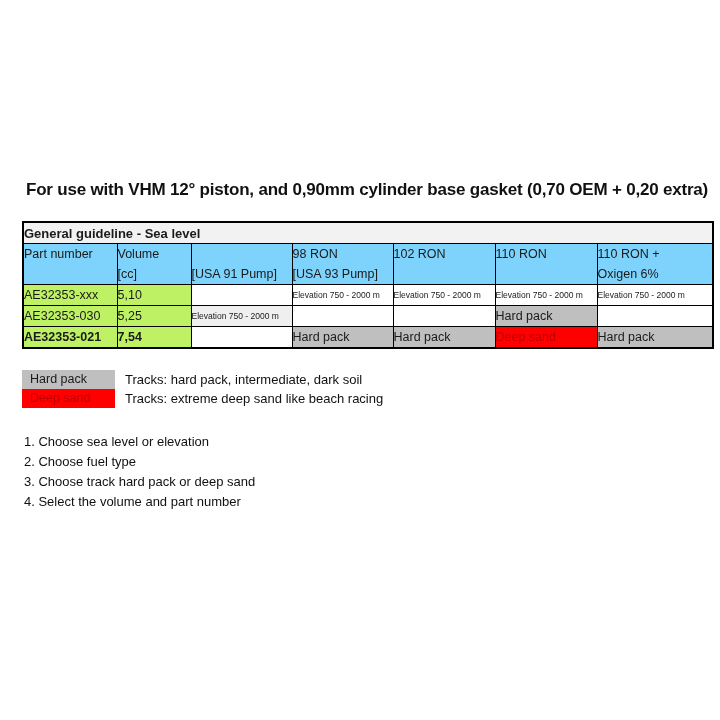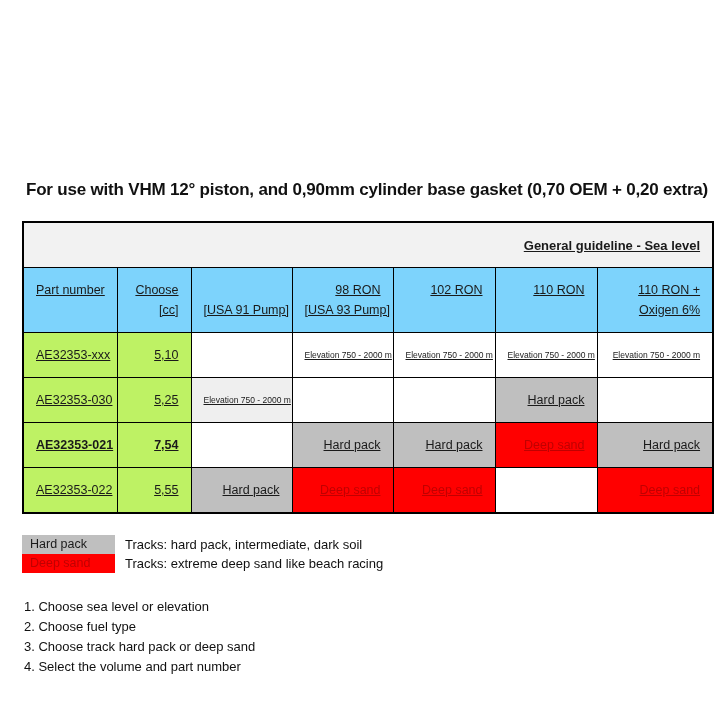--- a/index.html
+++ b/index.html
@@ -25,26 +25,25 @@
   table.guide-table {
     margin: 21px 0 0 22px;
     border-collapse: collapse;
     table-layout: fixed;
     width: 690px;
     border: 2px solid #000000;
     font-size: 12.5px;
   }
   table.guide-table th, table.guide-table td {
     border: 1px solid #000000;
-    padding: 12px;
-    text-align: right;
+    padding: 0;
+    text-align: left;
     vertical-align: middle;
     overflow: hidden;
     white-space: nowrap;
-    text-decoration: underline;
   }
   th.caption-cell {
     height: 20px;
     background: var(--band-bg, #f2f2f2);
     font-weight: bold;
     font-size: 13px;
   }
   tr.header-row th {
     height: 40px;
     font-weight: normal;
@@ -100,21 +99,21 @@
     <thead>
       <tr>
         <th class="caption-cell" colspan="7">General guideline - Sea level</th>
       </tr>
       <tr class="header-row" id="header-row">
           <th>
             <span class="hdr-line">Part number</span>
             <span class="hdr-line"></span>
           </th>
           <th>
-            <span class="hdr-line">Choose</span>
+            <span class="hdr-line">Volume</span>
             <span class="hdr-line">[cc]</span>
           </th>
           <th>
             <span class="hdr-line"></span>
             <span class="hdr-line">[USA 91 Pump]</span>
           </th>
           <th>
             <span class="hdr-line">98 RON</span>
             <span class="hdr-line">[USA 93 Pump]</span>
           </th>
@@ -153,29 +152,20 @@
         </tr>
         <tr class="bold-row">
           <td class="part-cell">AE32353-021</td>
           <td class="volume-cell">7,54</td>
           <td class="cell-blank"></td>
           <td class="cell-hardpack">Hard pack</td>
           <td class="cell-hardpack">Hard pack</td>
           <td class="cell-deepsand">Deep sand</td>
           <td class="cell-hardpack">Hard pack</td>
         </tr>
-        <tr>
-          <td class="part-cell">AE32353-022</td>
-          <td class="volume-cell">5,55</td>
-          <td class="cell-hardpack">Hard pack</td>
-          <td class="cell-deepsand">Deep sand</td>
-          <td class="cell-deepsand">Deep sand</td>
-          <td class="cell-blank"></td>
-          <td class="cell-deepsand">Deep sand</td>
-        </tr>
       </tbody>
   </table>
 
   <div class="legend" id="legend">
       <div class="legend-row">
         <span class="legend-swatch hardpack">Hard pack</span>
         <span class="legend-desc">Tracks: hard pack, intermediate, dark soil</span>
       </div>
       <div class="legend-row">
         <span class="legend-swatch deepsand">Deep sand</span>

